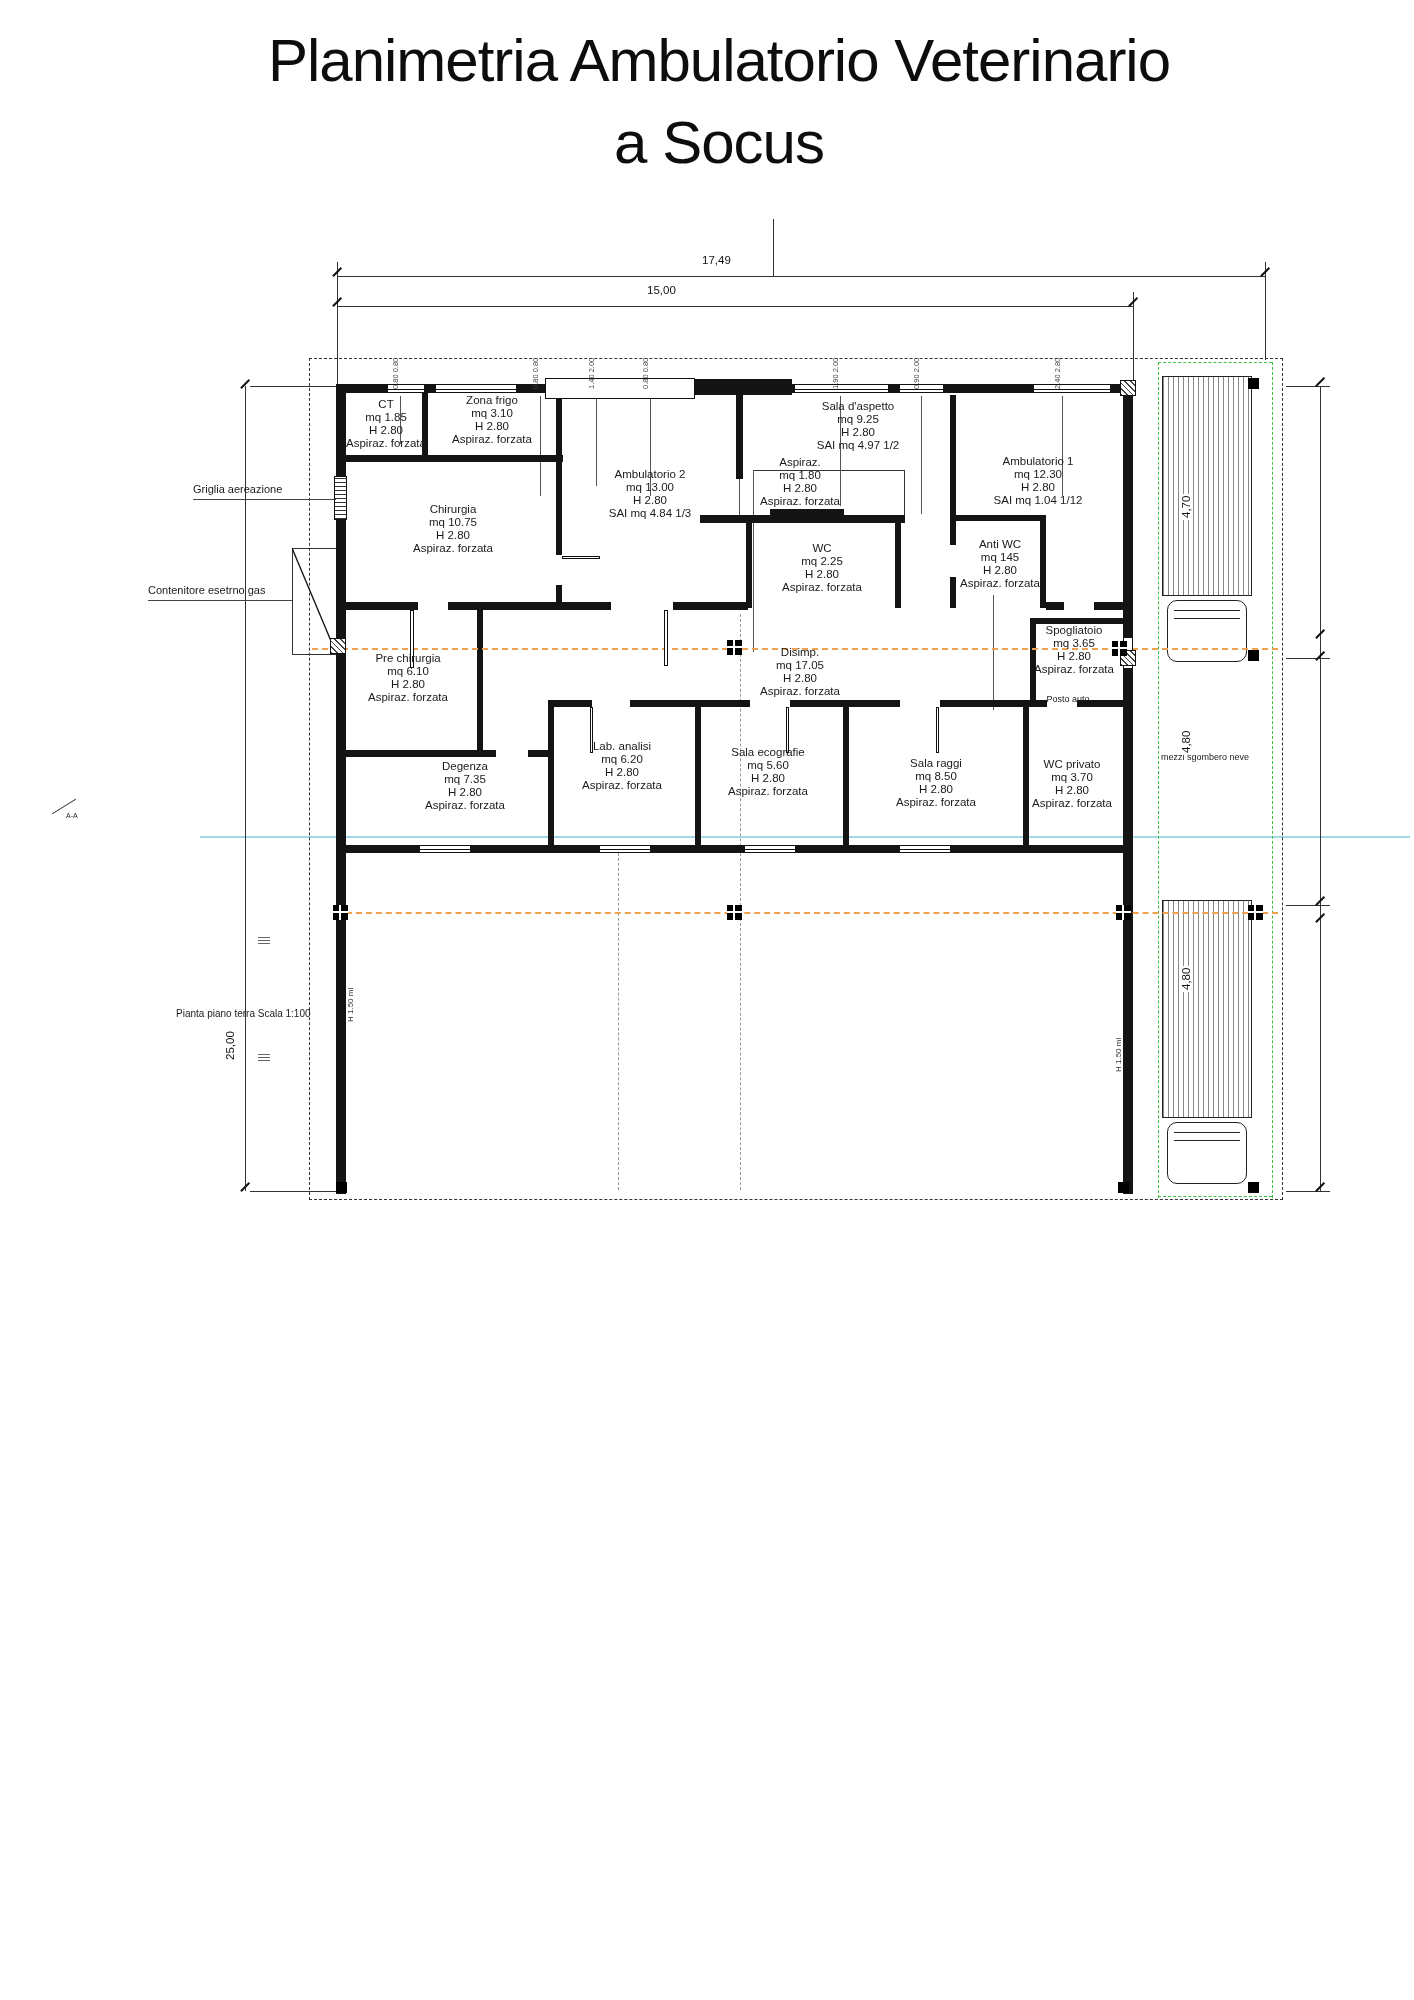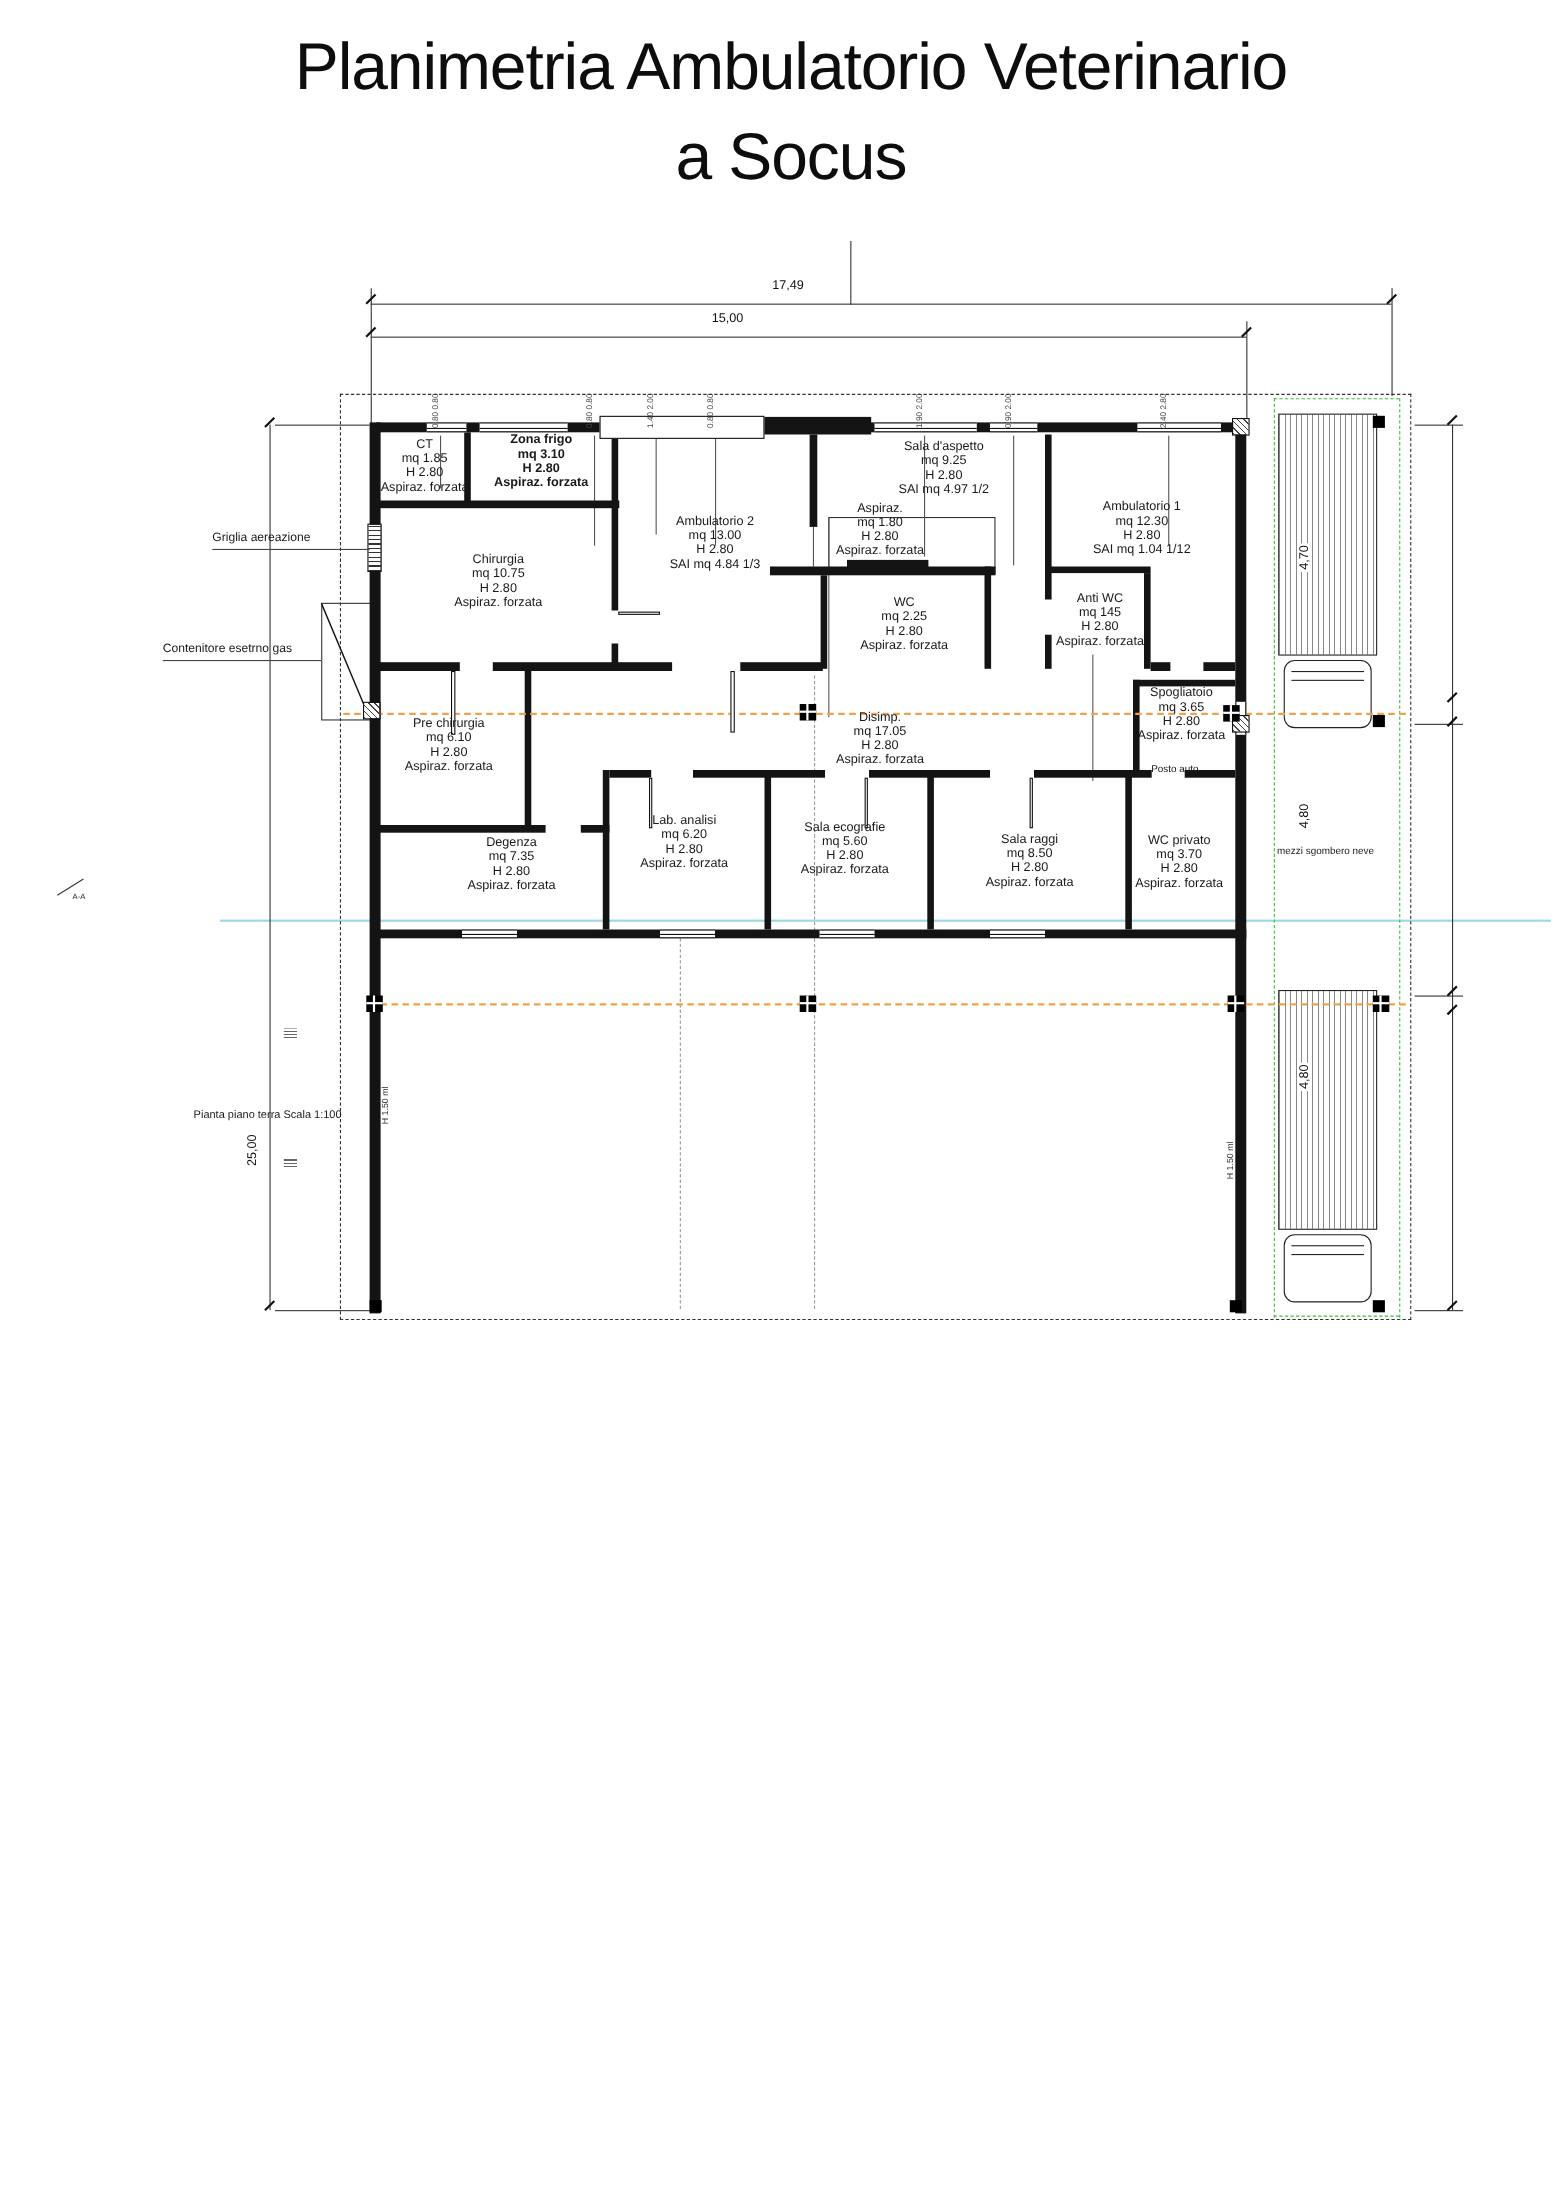--- a/index.html
+++ b/index.html
@@ -204,21 +204,21 @@
 <div class="greenh" style="left:1158px;top:362px;width:114px;"></div>
 <div class="greenh" style="left:1158px;top:1196px;width:114px;"></div>
 <div class="truckbed" style="left:1162px;top:376px;width:90px;height:220px;"></div>
 <div class="truckcab" style="left:1167px;top:600px;width:80px;height:62px;">
     <i></i>
   </div>
 <div class="truckbed" style="left:1162px;top:900px;width:90px;height:218px;"></div>
 <div class="truckcab" style="left:1167px;top:1122px;width:80px;height:62px;">
     <i></i>
   </div>
-<div class="ann small" style="left:1205px;top:752px;transform:translateX(-50%);margin-top:16px;">mezzi sgombero neve</div>
+<div class="ann small" style="left:1205px;top:752px;transform:translateX(-50%);">mezzi sgombero neve</div>
 
 <div class="winlab" style="left:400px;top:380px;">0.80 0.80</div>
 <div class="winlab" style="left:540px;top:380px;">0.80 0.80</div>
 <div class="winlab" style="left:596px;top:380px;">1.40 2.00</div>
 <div class="winlab" style="left:650px;top:380px;">0.80 0.80</div>
 <div class="winlab" style="left:840px;top:380px;">1.90 2.00</div>
 <div class="winlab" style="left:921px;top:380px;">0.90 2.00</div>
 <div class="winlab" style="left:1062px;top:380px;">2.40 2.80</div>
 <div class="vleader" style="left:400px;top:396px;height:48px;"></div>
 <div class="vleader" style="left:540px;top:396px;height:100px;"></div>
@@ -228,21 +228,21 @@
 <div class="vleader" style="left:921px;top:396px;height:118px;"></div>
 <div class="vleader" style="left:1062px;top:396px;height:100px;"></div>
 <div class="vleader" style="left:993px;top:595px;height:115px;"></div>
 
 <div class="room" style="left:386px;top:398px;">
   <span>CT</span>
     <span>mq 1.85</span>
     <span>H 2.80</span>
     <span>Aspiraz. forzata</span>
 </div>
-<div class="room" style="left:492px;top:394px;font-weight:bold;">
+<div class="room" style="left:492px;top:394px;">
   <span>Zona frigo</span>
     <span>mq 3.10</span>
     <span>H 2.80</span>
     <span>Aspiraz. forzata</span>
 </div>
 <div class="room" style="left:453px;top:503px;">
   <span>Chirurgia</span>
     <span>mq 10.75</span>
     <span>H 2.80</span>
     <span>Aspiraz. forzata</span>

